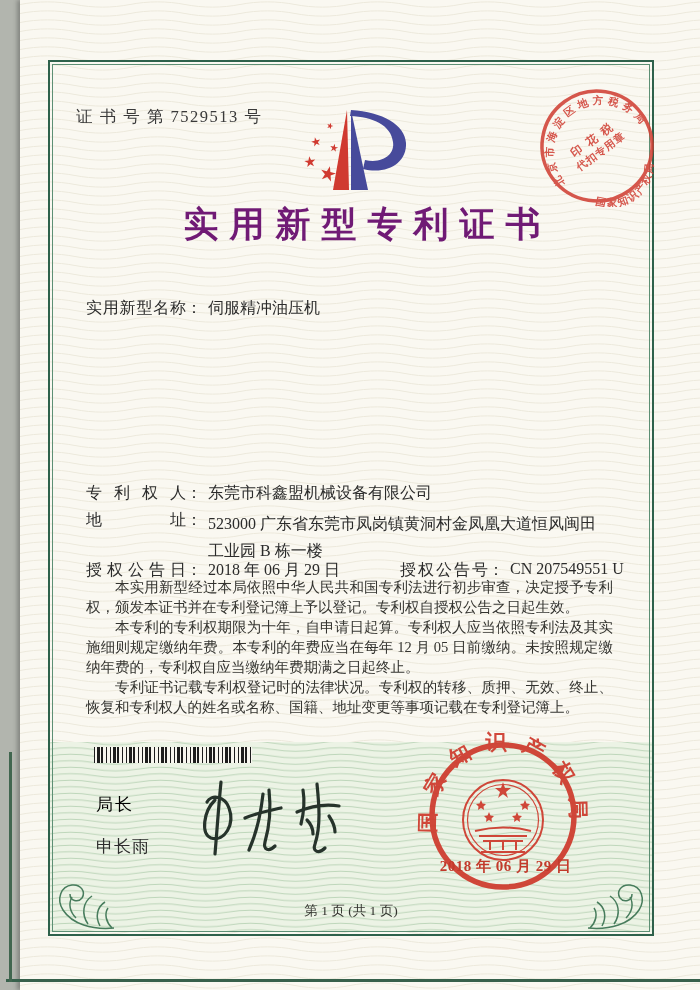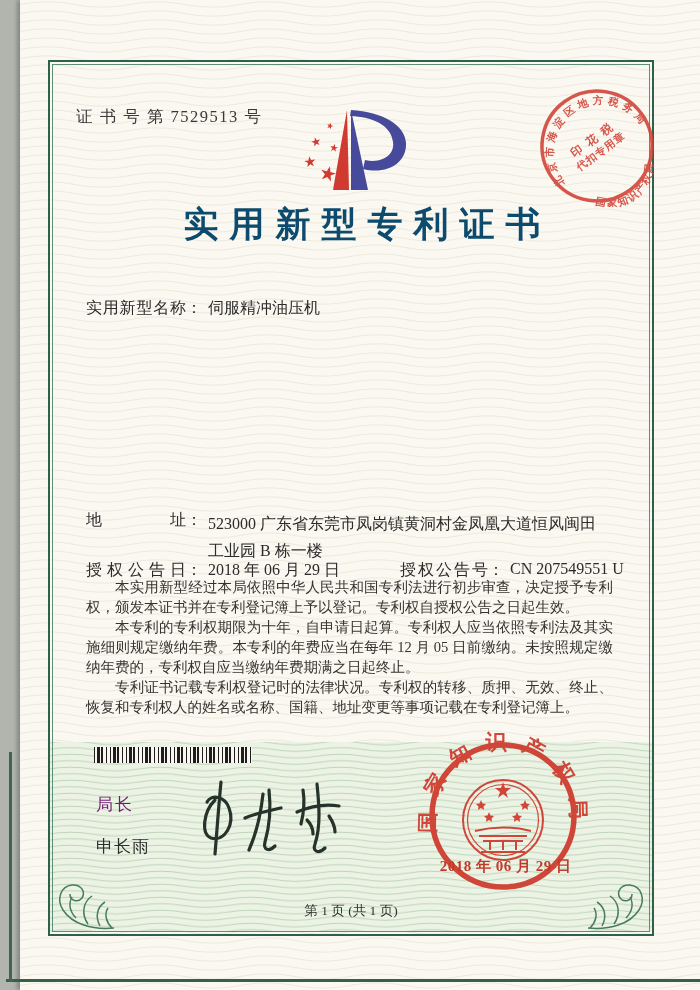--- a/index.html
+++ b/index.html
@@ -7,33 +7,33 @@
   body { background:#b7bab3; font-family:"Liberation Serif","DejaVu Serif",serif; color:#262626; }
   .stage { position:relative; width:700px; height:990px; overflow:hidden;text-decoration:underline; }
   .paper { position:absolute; left:20px; top:0; width:680px; height:990px;
            background:#faf8f1; box-shadow:-3px 0 4px rgba(0,0,0,.25); }
   svg.layer { position:absolute; pointer-events:none; }
   .frame { position:absolute; left:48px; top:60px; width:606px; height:876px;
            border:2.5px solid #2e614b; }
   .frame-inner { position:absolute; inset:2px; border:1px solid #5d8f74; }
   .cert-no { position:absolute; left:76px; top:106px; font-size:16.5px; letter-spacing:1.5px; color:#3a3a3a; }
   .title { position:absolute; left:48px; top:201px; width:639px; text-align:center;
-           font-size:35px; font-weight:bold; letter-spacing:11px; color:#0c4a6e; }
+           font-size:35px; font-weight:bold; letter-spacing:11px; color:#701a75; }
   .row { position:absolute; left:86px; font-size:16px; color:#2b2b2b; white-space:nowrap; }
   .f-label { display:inline-block; width:100px; text-align:justify; text-align-last:justify; vertical-align:top; }
   .f-colon { display:inline-block; vertical-align:top; }
   .f-value { display:inline-block; margin-left:6px; vertical-align:top; }
   .addr-lines { display:inline-block; margin-left:6px; white-space:normal; width:430px; line-height:27px; vertical-align:top; }
   .grant-right { position:absolute; left:314px; top:0; }
   .paras { position:absolute; left:86px; top:577px; width:527px; font-size:14.5px;
            line-height:20px; text-align:justify; color:#33332f; }
   .paras p { text-indent:2em; }
   .barcode { position:absolute; left:94px; top:747px; width:158px; height:16px;
     background:repeating-linear-gradient(90deg,#1d1d1d 0 1.5px,#f8f6ef 1.5px 3px,#1d1d1d 3px 6.5px,#f8f6ef 6.5px 7.5px,#1d1d1d 7.5px 9px,#f8f6ef 9px 12px,#1d1d1d 12px 13px,#f8f6ef 13px 16px); }
-  .director-title { position:absolute; left:96px; top:793px; font-size:17px; color:#701a75;
+  .director-title { position:absolute; left:96px; top:793px; font-size:17px; color:#000000;
         font-family:"Liberation Sans","DejaVu Sans",sans-serif; letter-spacing:2px; }
   .director-name { position:absolute; left:96px; top:835px; font-size:17px; color:#2d2d2d;
         font-family:"Liberation Sans","DejaVu Sans",sans-serif; letter-spacing:1px; }
   .seal-date { position:absolute; left:423px; top:857px; width:165px; text-align:center;
         font-size:15px; font-weight:bold; color:#c23a2b; letter-spacing:.5px; }
   .footer-page { position:absolute; left:48px; top:902px; width:606px; text-align:center;
         font-size:13.5px; color:#33332f; }
   .edge-strip { position:absolute; left:0; top:0; width:20px; height:990px; background:#b2b5ae; }
   .bottom-line { position:absolute; left:6px; top:979px; width:694px; height:3px; background:#37604b; }
   .left-line { position:absolute; left:9px; top:752px; width:2.5px; height:230px; background:#41664f; }
@@ -115,20 +115,23 @@
       </text>
       <text x="61" y="57" text-anchor="middle" font-size="11.5" font-weight="bold" letter-spacing="2">印 花 税</text>
       <text x="61" y="71" text-anchor="middle" font-size="10.5" font-weight="bold" letter-spacing="1">代扣专用章</text>
     </g>
   </svg>
 
   <div class="title">实用新型专利证书</div>
 
   <div class="row" style="top:298px">
     <span class="f-label">实用新型名称</span><span class="f-colon">：</span><span class="f-value">伺服精冲油压机</span>
+  </div>
+  <div class="row" style="top:483px">
+    <span class="f-label">专利权人</span><span class="f-colon">：</span><span class="f-value">东莞市科鑫盟机械设备有限公司</span>
   </div>
   <div class="row" style="top:510px">
     <span class="f-label">地址</span><span class="f-colon">：</span><span class="addr-lines"><span>523000 广东省东莞市凤岗镇黄洞村金凤凰大道恒风闽田</span><br><span>工业园 B 栋一楼</span></span>
   </div>
   <div class="row" style="top:560px; width:527px;">
     <span class="f-label">授权公告日</span><span class="f-colon">：</span><span class="f-value">2018 年 06 月 29 日</span>
     <span class="grant-right">
       <span class="f-label" style="width:88px">授权公告号</span><span class="f-colon">：</span><span class="f-value">CN 207549551 U</span>
     </span>
   </div>

